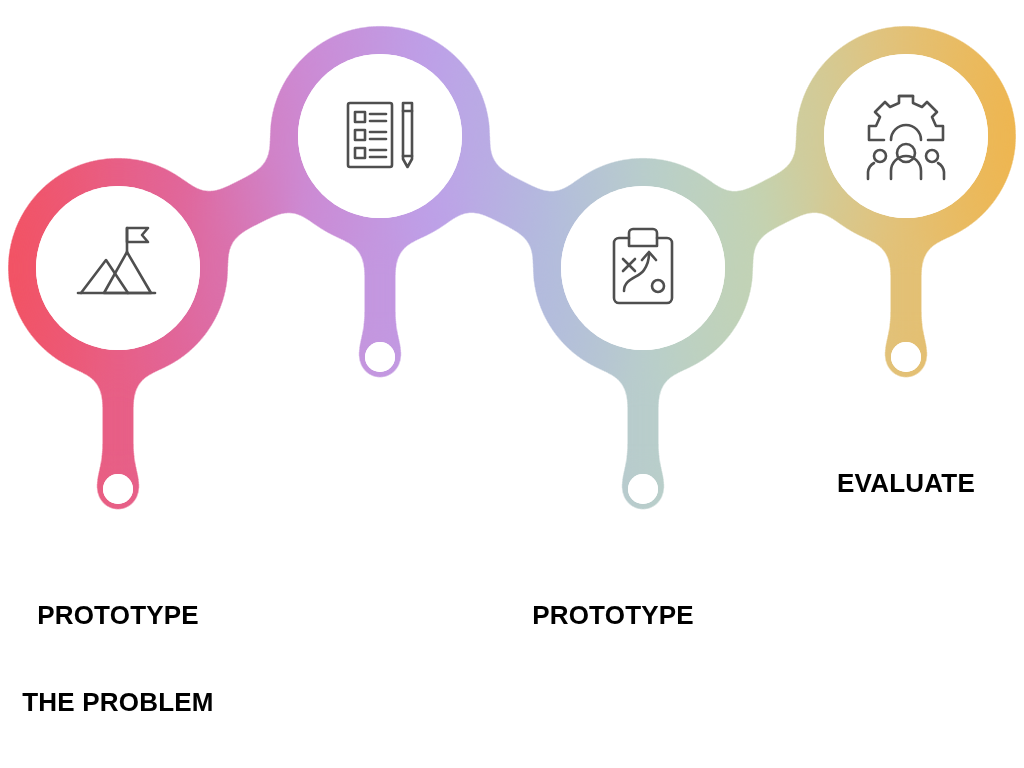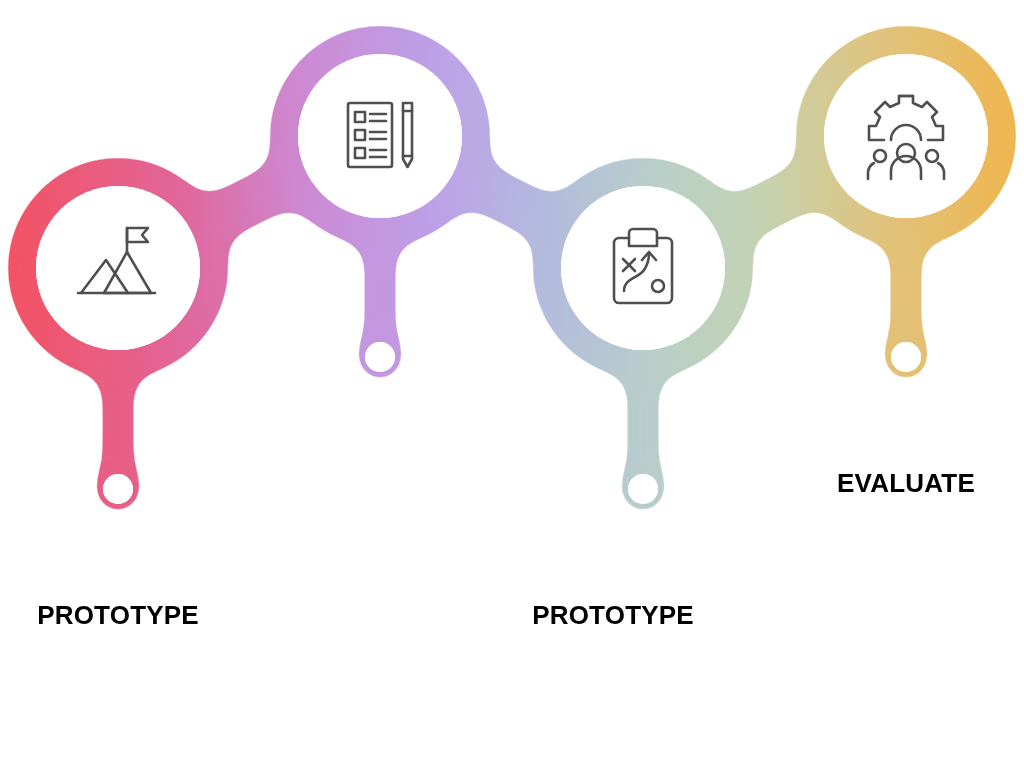--- a/index.html
+++ b/index.html
@@ -190,20 +190,21 @@
       <path d="M-15 43 L-15 35 A15 15 0 0 1 15 35 L15 43"></path>
       <circle cx="-26" cy="20" r="6"></circle>
       <path d="M-38 43 L-38 36 A12 12 0 0 1 -32 27"></path>
       <circle cx="26" cy="20" r="6"></circle>
       <path d="M38 43 L38 36 A12 12 0 0 0 32 27"></path>
     </g>
   </svg>
 
   <div class="label" style="left:0px; top:543px; width:236px;">
     <span>PROTOTYPE</span>
+    <span>THE PROBLEM</span>
   </div>
 
 
   <div class="label" style="left:495px; top:543px; width:236px;">
     <span>PROTOTYPE</span>
   </div>
 
   <div class="label" style="left:788px; top:411px; width:236px;">
     <span>EVALUATE</span>
   </div>

